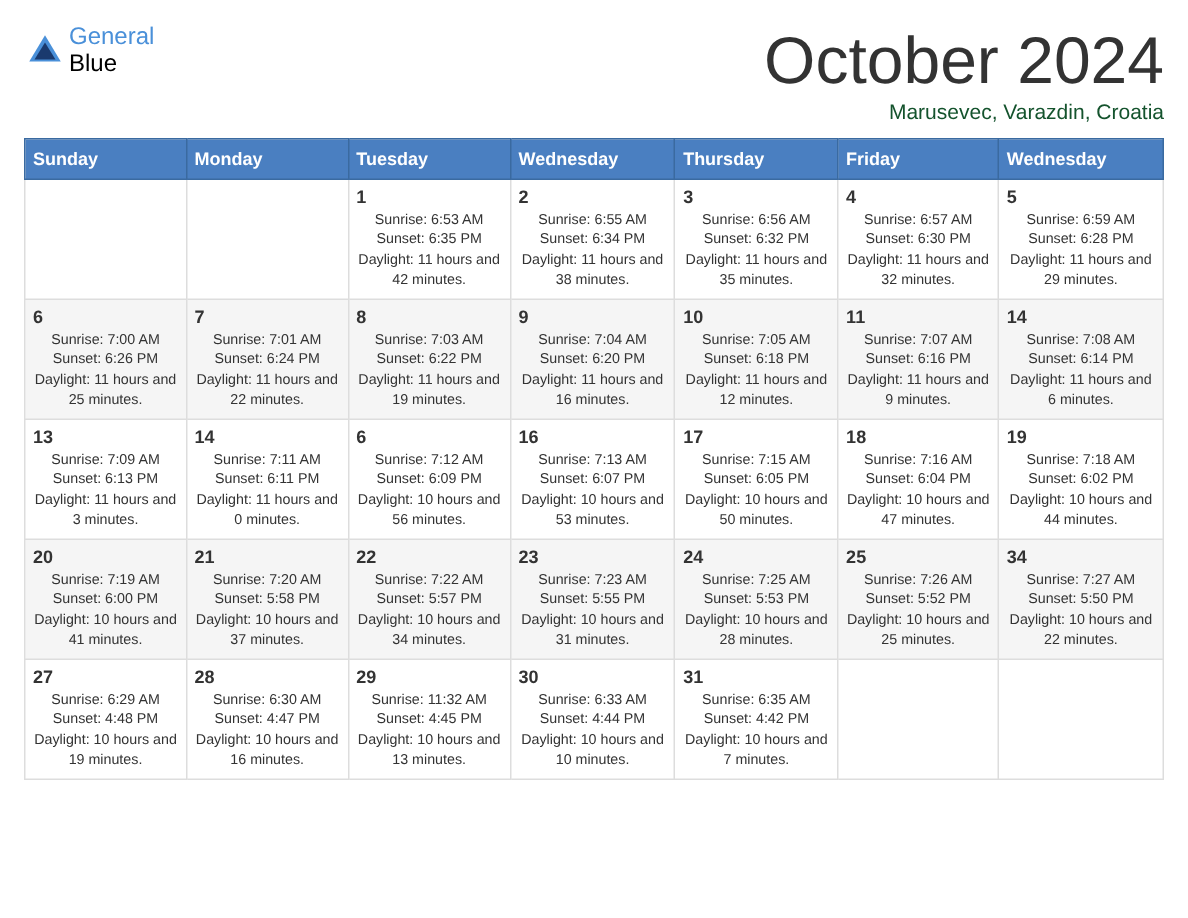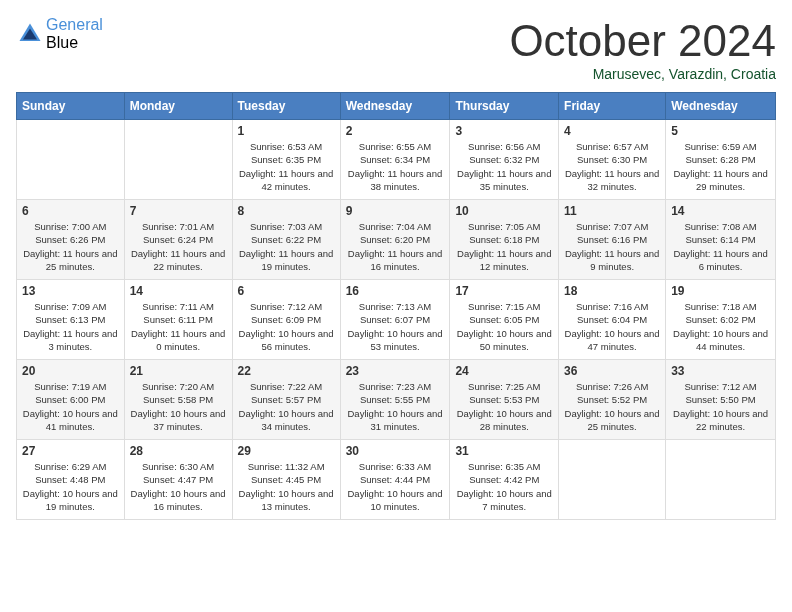--- a/index.html
+++ b/index.html
@@ -271,28 +271,28 @@
 Sunset: 5:55 PM
 Daylight: 10 hours and 31 minutes.</div>
         </td>
         <td>
           <span class="day-num">24</span>
           <div class="day-info">Sunrise: 7:25 AM
 Sunset: 5:53 PM
 Daylight: 10 hours and 28 minutes.</div>
         </td>
         <td>
-          <span class="day-num">36</span>
+          <span class="day-num">25</span>
           <div class="day-info">Sunrise: 7:26 AM
 Sunset: 5:52 PM
 Daylight: 10 hours and 25 minutes.</div>
         </td>
         <td>
-          <span class="day-num">33</span>
-          <div class="day-info">Sunrise: 7:12 AM
+          <span class="day-num">34</span>
+          <div class="day-info">Sunrise: 7:27 AM
 Sunset: 5:50 PM
 Daylight: 10 hours and 22 minutes.</div>
         </td>
       </tr>
       <tr>
         <td>
           <span class="day-num">27</span>
           <div class="day-info">Sunrise: 6:29 AM
 Sunset: 4:48 PM
 Daylight: 10 hours and 19 minutes.</div>

